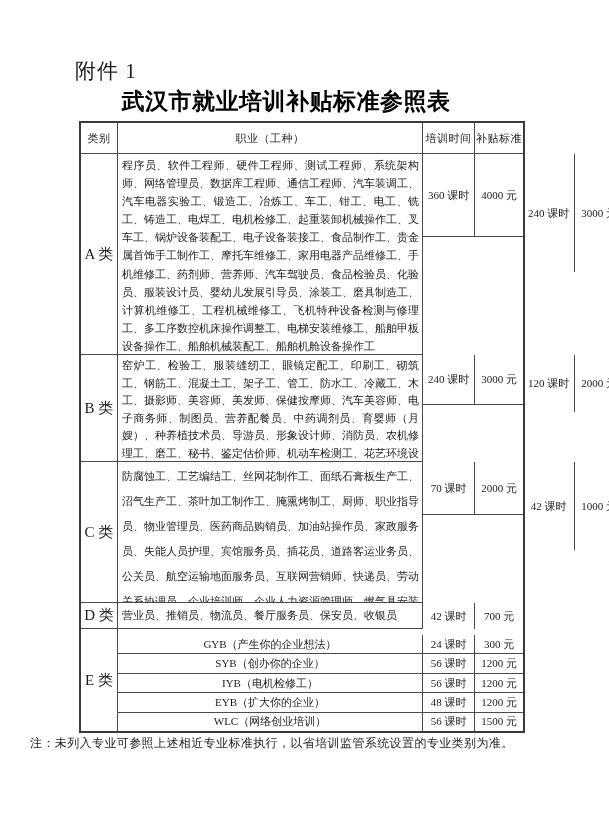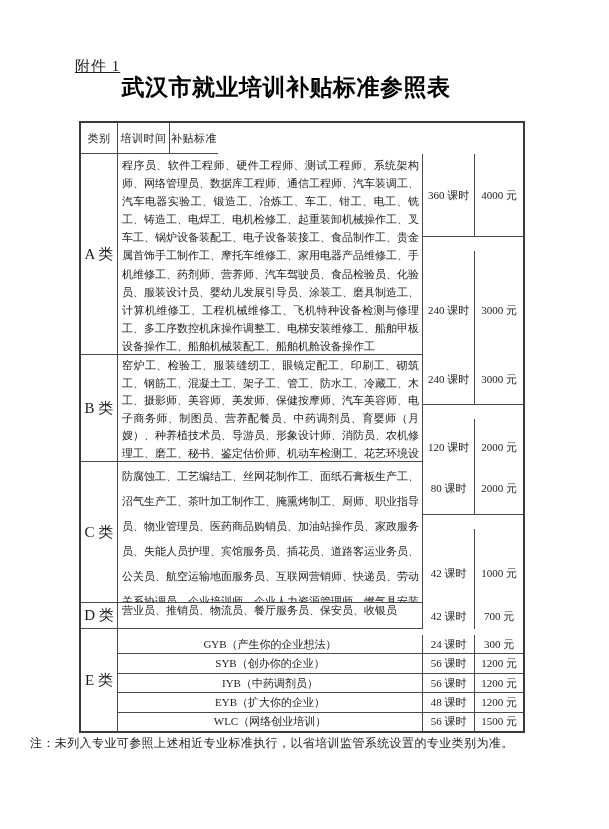--- a/index.html
+++ b/index.html
@@ -2,43 +2,43 @@
 <html><head>
 <meta charset="utf-8">
 <style>
   * { margin:0; padding:0; box-sizing:border-box; }
   html,body { background:#e8e8e8; }
   .page {
     position:relative; width:609px; height:829px; background:#ffffff;
     font-family:"Liberation Serif","DejaVu Serif",serif; color:#1c1c1c;
     overflow:hidden; margin:0 auto;
   }
-  .attachment { position:absolute; left:75px; top:57px; font-size:15px; letter-spacing:1px;text-decoration:underline; }
+  .attachment { position:absolute; left:75px; top:57px; font-size:21px; letter-spacing:1px; }
   .doc-title {
-    position:absolute; left:0; top:72px; width:572px; text-align:center;
+    position:absolute; left:0; top:86px; width:572px; text-align:center;
     font-size:23px; font-weight:bold; color:#000; letter-spacing:0.5px;
   }
   .tbl {
     position:absolute; left:79px; top:121px; width:446px;
     border:2px solid #3a3a3a; background:#fff;
     font-size:11px; line-height:1.35;
   }
   .row { display:flex; }
   .c { border-right:1px solid #4a4a4a; border-bottom:1px solid #4a4a4a; overflow:hidden; }
   .nr { border-right:none; }
   .nb { border-bottom:none; }
   .cat   { width:37px; display:flex; align-items:center; justify-content:center; font-size:15px; }
   .jobs  { width:305px; }
   .jobs-text { padding:2px 3px 0 4px; text-align:justify; text-align-last:left; }
   .jobs-a .jobs-text { line-height:18.1px; }
   .jobs-b .jobs-text { line-height:17.6px; }
   .jobs-c .jobs-text { line-height:25px; }
-  .jobs-d { display:flex; }
+  .jobs-d { display:flex; align-items:center; }
   .jobs-d .jobs-text { padding:0 3px 0 4px; }
-  .tiers { width:100px; display:flex; flex-direction:column;gap:14px; }
+  .tiers { width:100px; display:flex; flex-direction:row; }
   .tier  { display:flex; flex:0 0 auto; }
   .time  { width:52px; display:flex; align-items:center; justify-content:center;
            border-right:1px solid #4a4a4a; border-bottom:1px solid #4a4a4a; }
   .money { width:48px; display:flex; align-items:center; justify-content:center;
            border-bottom:1px solid #4a4a4a; }
   .tier:last-child .time, .tier:last-child .money { border-bottom:none; }
   .hdr { height:31px; }
   .hdr .c { display:flex; align-items:center; justify-content:center; letter-spacing:0.5px; }
   .hcat { width:37px; } .hjobs { width:305px; } .htime { width:52px; } .hmoney { width:48px; }
   .ecol { width:405px; display:flex; flex-direction:column;margin-top:6px; }
@@ -57,20 +57,21 @@
 <div class="page">
 
   <div class="attachment">附件 1</div>
 
   <div class="doc-title">武汉市就业培训补贴标准参照表</div>
 
   <div class="tbl">
 
     <div class="row hdr">
       <div class="c hcat">类别</div>
+      <div class="c hjobs">职业（工种）</div>
       <div class="c htime">培训时间</div>
       <div class="c hmoney nr">补贴标准</div>
     </div>
 
     <div class="row" style="height:201px">
       <div class="c cat">A 类</div>
       <div class="c jobs jobs-a">
         <div class="jobs-text">程序员、软件工程师、硬件工程师、测试工程师、系统架构师、网络管理员、数据库工程师、通信工程师、汽车装调工、汽车电器实验工、锻造工、冶炼工、车工、钳工、电工、铣工、铸造工、电焊工、电机检修工、起重装卸机械操作工、叉车工、锅炉设备装配工、电子设备装接工、食品制作工、贵金属首饰手工制作工、摩托车维修工、家用电器产品维修工、手机维修工、药剂师、营养师、汽车驾驶员、食品检验员、化验员、服装设计员、婴幼儿发展引导员、涂装工、磨具制造工、计算机维修工、工程机械维修工、飞机特种设备检测与修理工、多工序数控机床操作调整工、电梯安装维修工、船舶甲板设备操作工、船舶机械装配工、船舶机舱设备操作工</div>
       </div>
       <div class="tiers">
@@ -102,21 +103,21 @@
       </div>
     </div>
 
     <div class="row" style="height:141px">
       <div class="c cat">C 类</div>
       <div class="c jobs jobs-c">
         <div class="jobs-text">防腐蚀工、工艺编结工、丝网花制作工、面纸石膏板生产工、沼气生产工、茶叶加工制作工、腌熏烤制工、厨师、职业指导员、物业管理员、医药商品购销员、加油站操作员、家政服务员、失能人员护理、宾馆服务员、插花员、道路客运业务员、公关员、航空运输地面服务员、互联网营销师、快递员、劳动关系协调员、企业培训师、企业人力资源管理师、燃气具安装维修工、社区工作者、心理咨询师、应急救援员、油气电站操作员、有害生物防制员</div>
       </div>
       <div class="tiers">
         <div class="tier" style="height:53px">
-          <div class="time">80 课时</div>
+          <div class="time">70 课时</div>
           <div class="money">2000 元</div>
         </div>
         <div class="tier" style="height:88px">
           <div class="time">42 课时</div>
           <div class="money">1000 元</div>
         </div>
       </div>
     </div>
 
     <div class="row" style="height:26px">
@@ -139,21 +140,21 @@
           <div class="ename">GYB（产生你的企业想法）</div>
           <div class="etime">24 课时</div>
           <div class="emoney">300 元</div>
         </div>
         <div class="erow">
           <div class="ename">SYB（创办你的企业）</div>
           <div class="etime">56 课时</div>
           <div class="emoney">1200 元</div>
         </div>
         <div class="erow">
-          <div class="ename">IYB（中药调剂员）</div>
+          <div class="ename">IYB（电机检修工）</div>
           <div class="etime">56 课时</div>
           <div class="emoney">1200 元</div>
         </div>
         <div class="erow">
           <div class="ename">EYB（扩大你的企业）</div>
           <div class="etime">48 课时</div>
           <div class="emoney">1200 元</div>
         </div>
         <div class="erow">
           <div class="ename">WLC（网络创业培训）</div>

